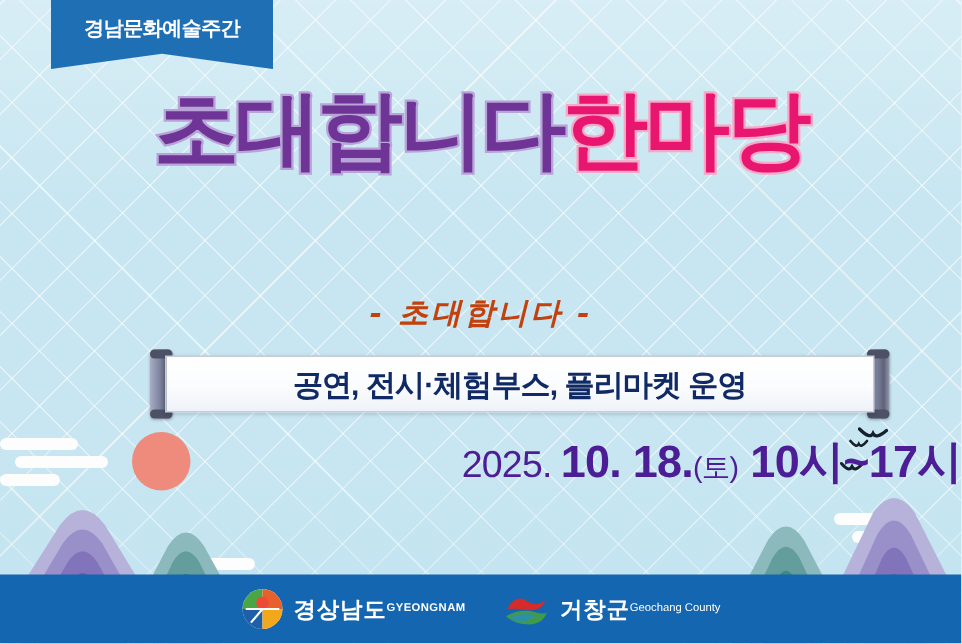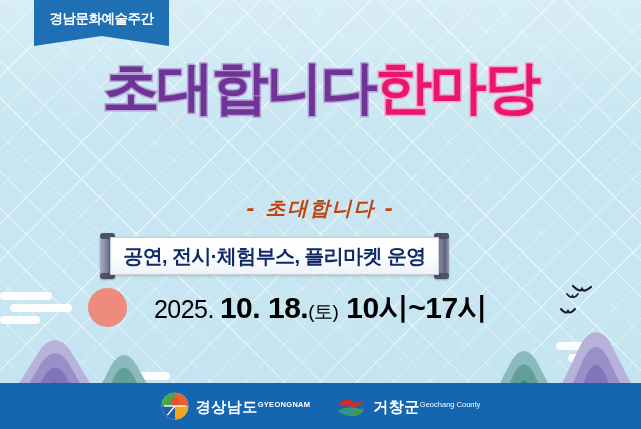--- a/index.html
+++ b/index.html
@@ -52,21 +52,21 @@
     z-index:9;
   }
   .logo-group{display:flex;align-items:center;gap:7px;}
   .logo-text{display:flex;flex-direction:row;line-height:1;color:#ffffff;}
   .logo-kr{font-size:15px;font-weight:bold;letter-spacing:.5px;}
   .logo-en{font-size:7.5px;font-weight:bold;letter-spacing:.3px;margin-top:2px;}
   .logo-en.thin{font-weight:normal;letter-spacing:0;}
 
   
   #ribbon{
-    position:absolute;left:34px;top:0;width:135px;height:46px;
+    position:absolute;left:34px;top:0;width:148px;height:46px;
     background:#1f6fb5;
     clip-path:polygon(0 0,100% 0,100% 100%,50% 78%,0 100%);
     display:flex;align-items:flex-start;justify-content:center;
     box-shadow:0 1px 3px rgba(0,0,0,.15);
   }
   #ribbon-label{
     color:#ffffff;font-size:13.5px;font-weight:bold;
     margin-top:10px;letter-spacing:-.5px;white-space:nowrap;
   }
 
@@ -100,21 +100,21 @@
   #invite{
     position:absolute;left:0;right:0;top:195px;text-align:center;
     font-family:"DejaVu Serif","Liberation Serif",serif;
     font-size:20px;font-weight:bold;color:#c2410c;
     letter-spacing:2px;font-style:italic;
     z-index:6;
   }
 
   
   #scroll-wrap{
-    position:absolute;left:100px;top:233px;width:349px;height:46px;
+    position:absolute;left:100px;top:233px;width:493px;height:46px;
     z-index:7;
   }
   .scroll-rod{
     position:absolute;top:0;width:15px;height:46px;border-radius:3px;
     background:linear-gradient(90deg,#a9aec6 0%,#7d829d 45%,#5d6278 75%,#9498b0 100%);
     box-shadow:0 1px 2px rgba(0,0,0,.28);
   }
   #rod-left{left:0;}
   #rod-right{right:0;}
   .rod-cap{
@@ -128,22 +128,22 @@
     display:flex;align-items:center;justify-content:center;
     box-shadow:0 1px 3px rgba(0,0,0,.18);
   }
   #scroll-text{
     font-size:20px;font-weight:bold;color:#102a66;letter-spacing:-.6px;
     white-space:nowrap;
   }
 
   
   #datetime{
-    position:absolute;left:0;right:0;top:288px;text-align:center;
-    z-index:6;white-space:nowrap;color:#000000;
+    position:absolute;left:0;right:0;top:288px;text-align:right;
+    z-index:6;white-space:nowrap;color:#4c1d95;
   }
   .dt-light{font-size:25px;font-weight:normal;letter-spacing:-.5px;}
   .dt-bold{font-size:30px;font-weight:bold;letter-spacing:-.5px;}
   .dt-small{font-size:19px;font-weight:normal;letter-spacing:-.5px;}
   #venue{
     position:absolute;left:0;right:0;top:325px;text-align:center;
     font-size:29px;font-weight:bold;color:#111111;letter-spacing:-1px;
     z-index:6;
   }
 </style>

